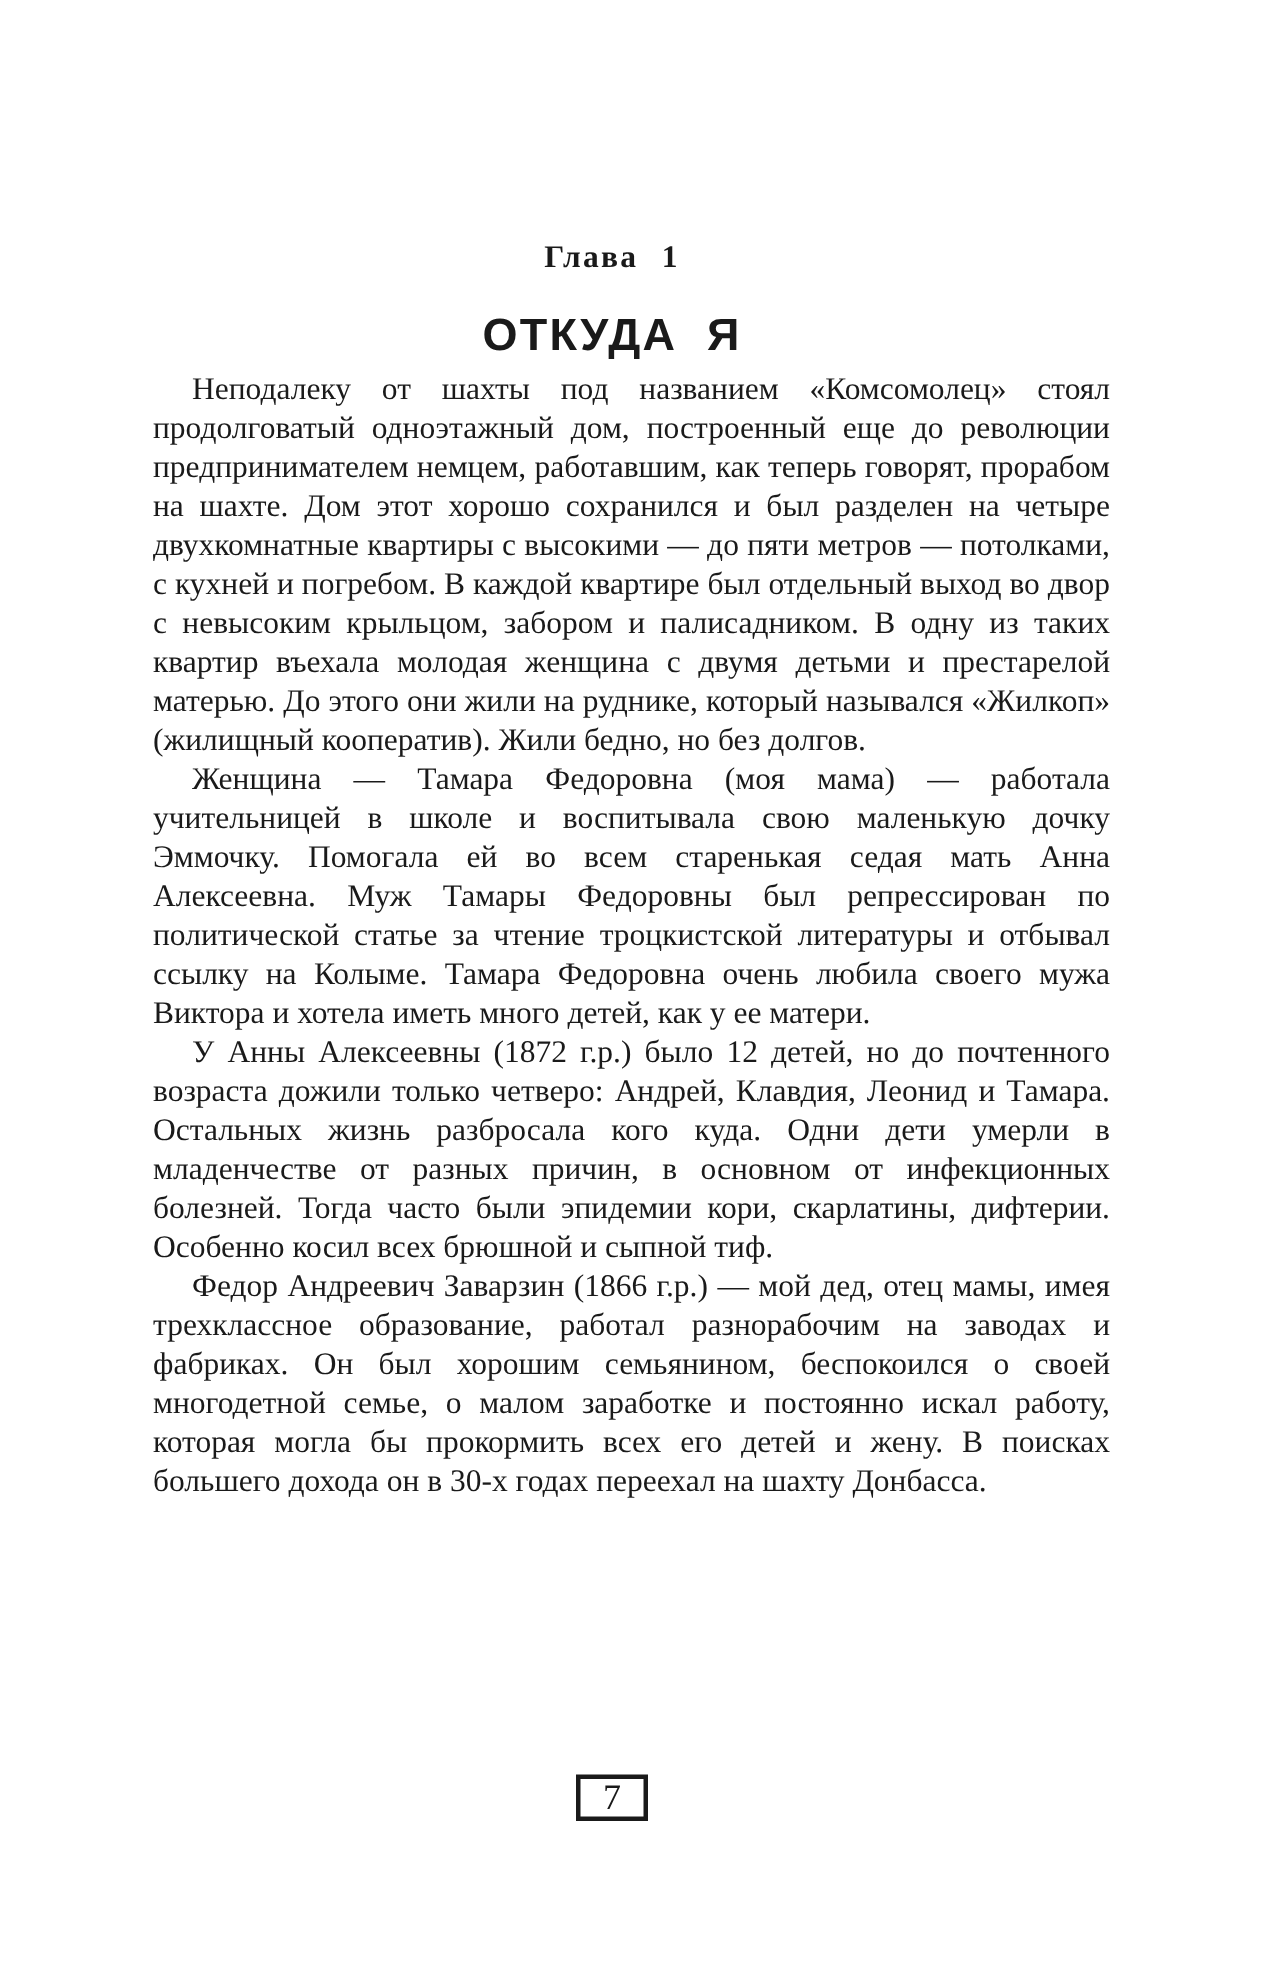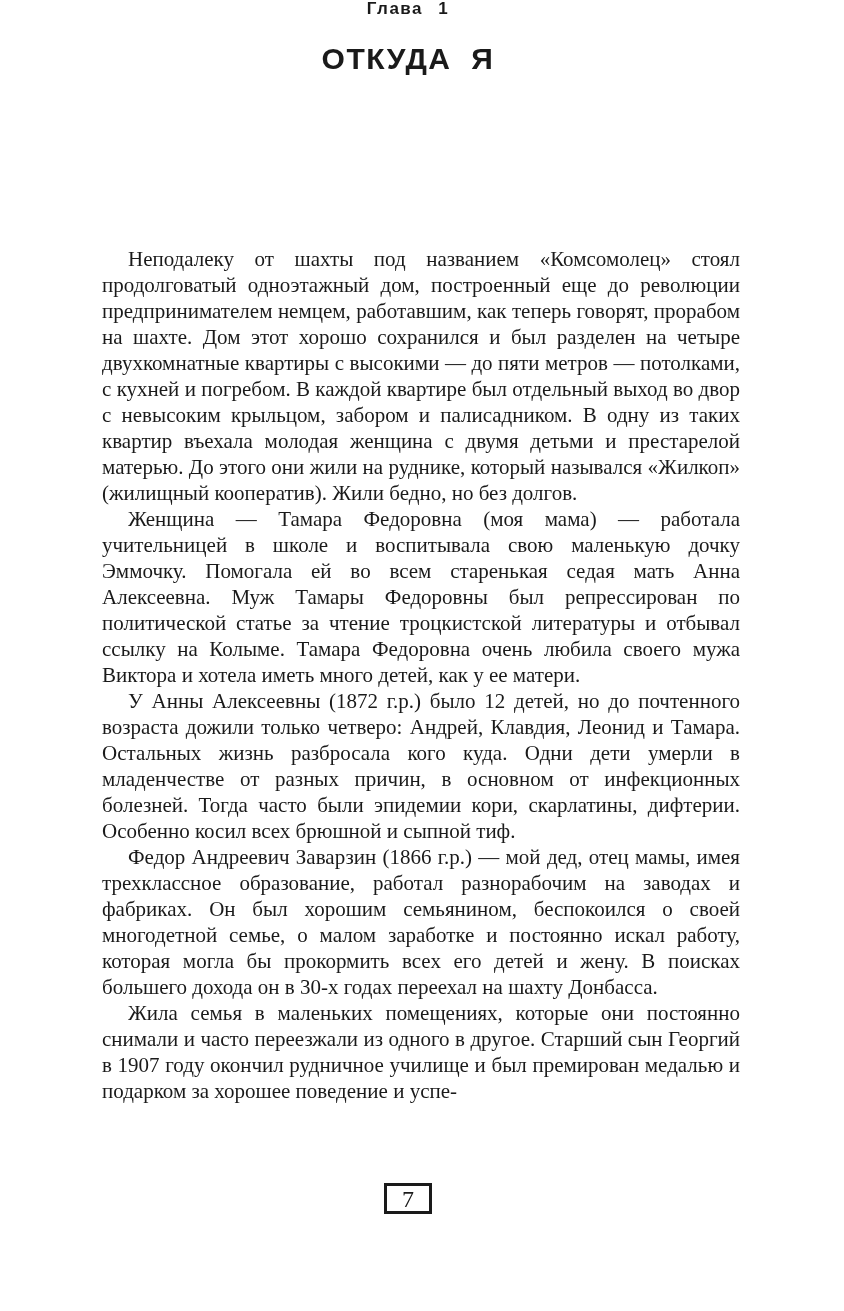--- a/index.html
+++ b/index.html
@@ -21,23 +21,24 @@
   }
   
   .heading-zone {
     position: absolute;
     left: 102px;
     top: 0;
     width: 612px; 
     text-align: center;
   }
   .chapter-label {
-    font-family: Liberation Sans, sans-serif;
+    margin-top: 161px;
+    font-family: Liberation Serif, serif;
     font-weight: 700;
-    font-size: 17px;
+    font-size: 21px;
     line-height: 1;
     letter-spacing: 1.5px;
     word-spacing: 9px;
     color: var(--text-color);
   }
   .chapter-title {
     margin-top: 27px;
     font-family: "Liberation Sans", "DejaVu Sans", sans-serif;
     font-weight: 700;
     font-size: 30px;
@@ -88,20 +89,19 @@
   <div class="heading-zone">
     <div class="chapter-label">Глава 1</div>
     <h1 class="chapter-title">ОТКУДА Я</h1>
   </div>
 
   <div class="body-text">
     <p>Неподалеку от шахты под названием «Комсомолец» стоял продолговатый одноэтажный дом, построенный еще до революции предпринимателем немцем, работавшим, как теперь говорят, прорабом на шахте. Дом этот хорошо сохранился и был разделен на четыре двухкомнатные квартиры с высокими — до пяти метров — потолками, с кухней и погребом. В каждой квартире был отдельный выход во двор с невысоким крыльцом, забором и палисадником. В одну из таких квартир въехала молодая женщина с двумя детьми и престарелой матерью. До этого они жили на руднике, который назывался «Жилкоп» (жилищный кооператив). Жили бедно, но без долгов.</p>
     <p>Женщина — Тамара Федоровна (моя мама) — работала учительницей в школе и воспитывала свою маленькую дочку Эммочку. Помогала ей во всем старенькая седая мать Анна Алексеевна. Муж Тамары Федоровны был репрессирован по политической статье за чтение троцкистской литературы и отбывал ссылку на Колыме. Тамара Федоровна очень любила своего мужа Виктора и хотела иметь много детей, как у ее матери.</p>
     <p>У Анны Алексеевны (1872 г.р.) было 12 детей, но до почтенного возраста дожили только четверо: Андрей, Клавдия, Леонид и Тамара. Остальных жизнь разбросала кого куда. Одни дети умерли в младенчестве от разных причин, в основном от инфекционных болезней. Тогда часто были эпидемии кори, скарлатины, дифтерии. Особенно косил всех брюшной и сыпной тиф.</p>
     <p>Федор Андреевич Заварзин (1866 г.р.) — мой дед, отец мамы, имея трехклассное образование, работал разнорабочим на заводах и фабриках. Он был хорошим семьянином, беспокоился о своей многодетной семье, о малом заработке и постоянно искал работу, которая могла бы прокормить всех его детей и жену. В поисках большего дохода он в 30-х годах переехал на шахту Донбасса.</p>
-    <p>Жила семья в маленьких помещениях, которые они постоянно снимали и часто переезжали из одного в другое. Старший сын Георгий в 1907 году окончил рудничное училище и был премирован медалью и подарком за хорошее поведение и успе-</p>
   </div>
 
   <div class="page-number-box">
     <span class="page-number">7</span>
   </div>
 
 </div>
 
 </body></html>

